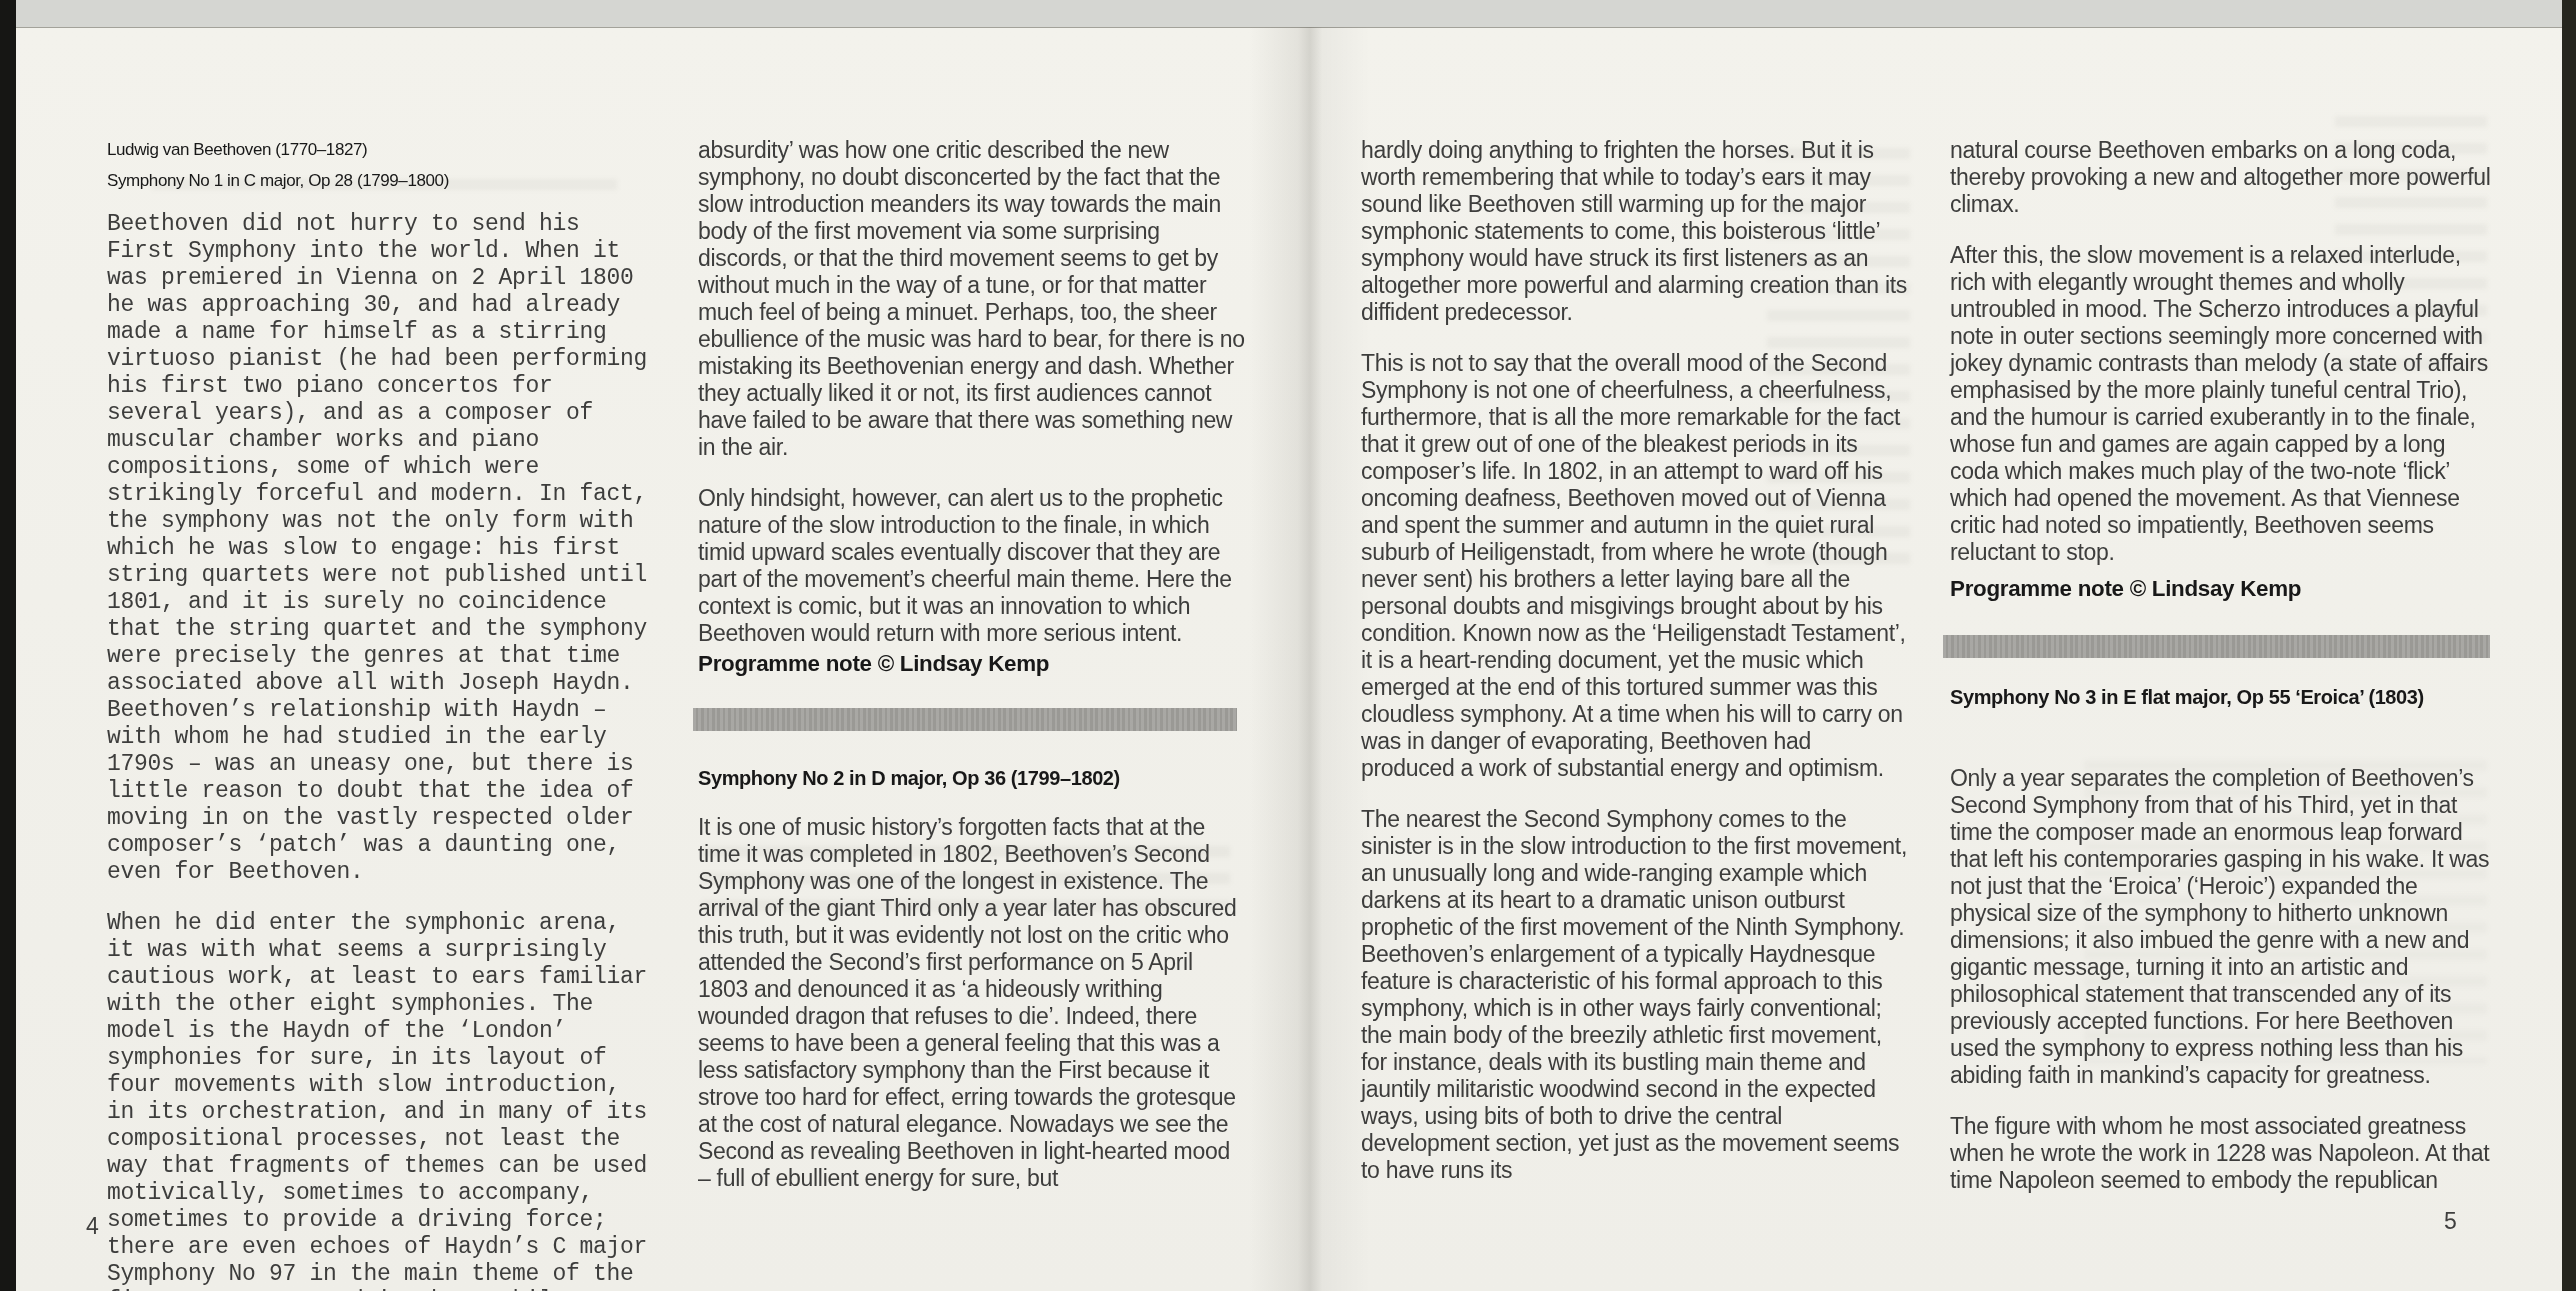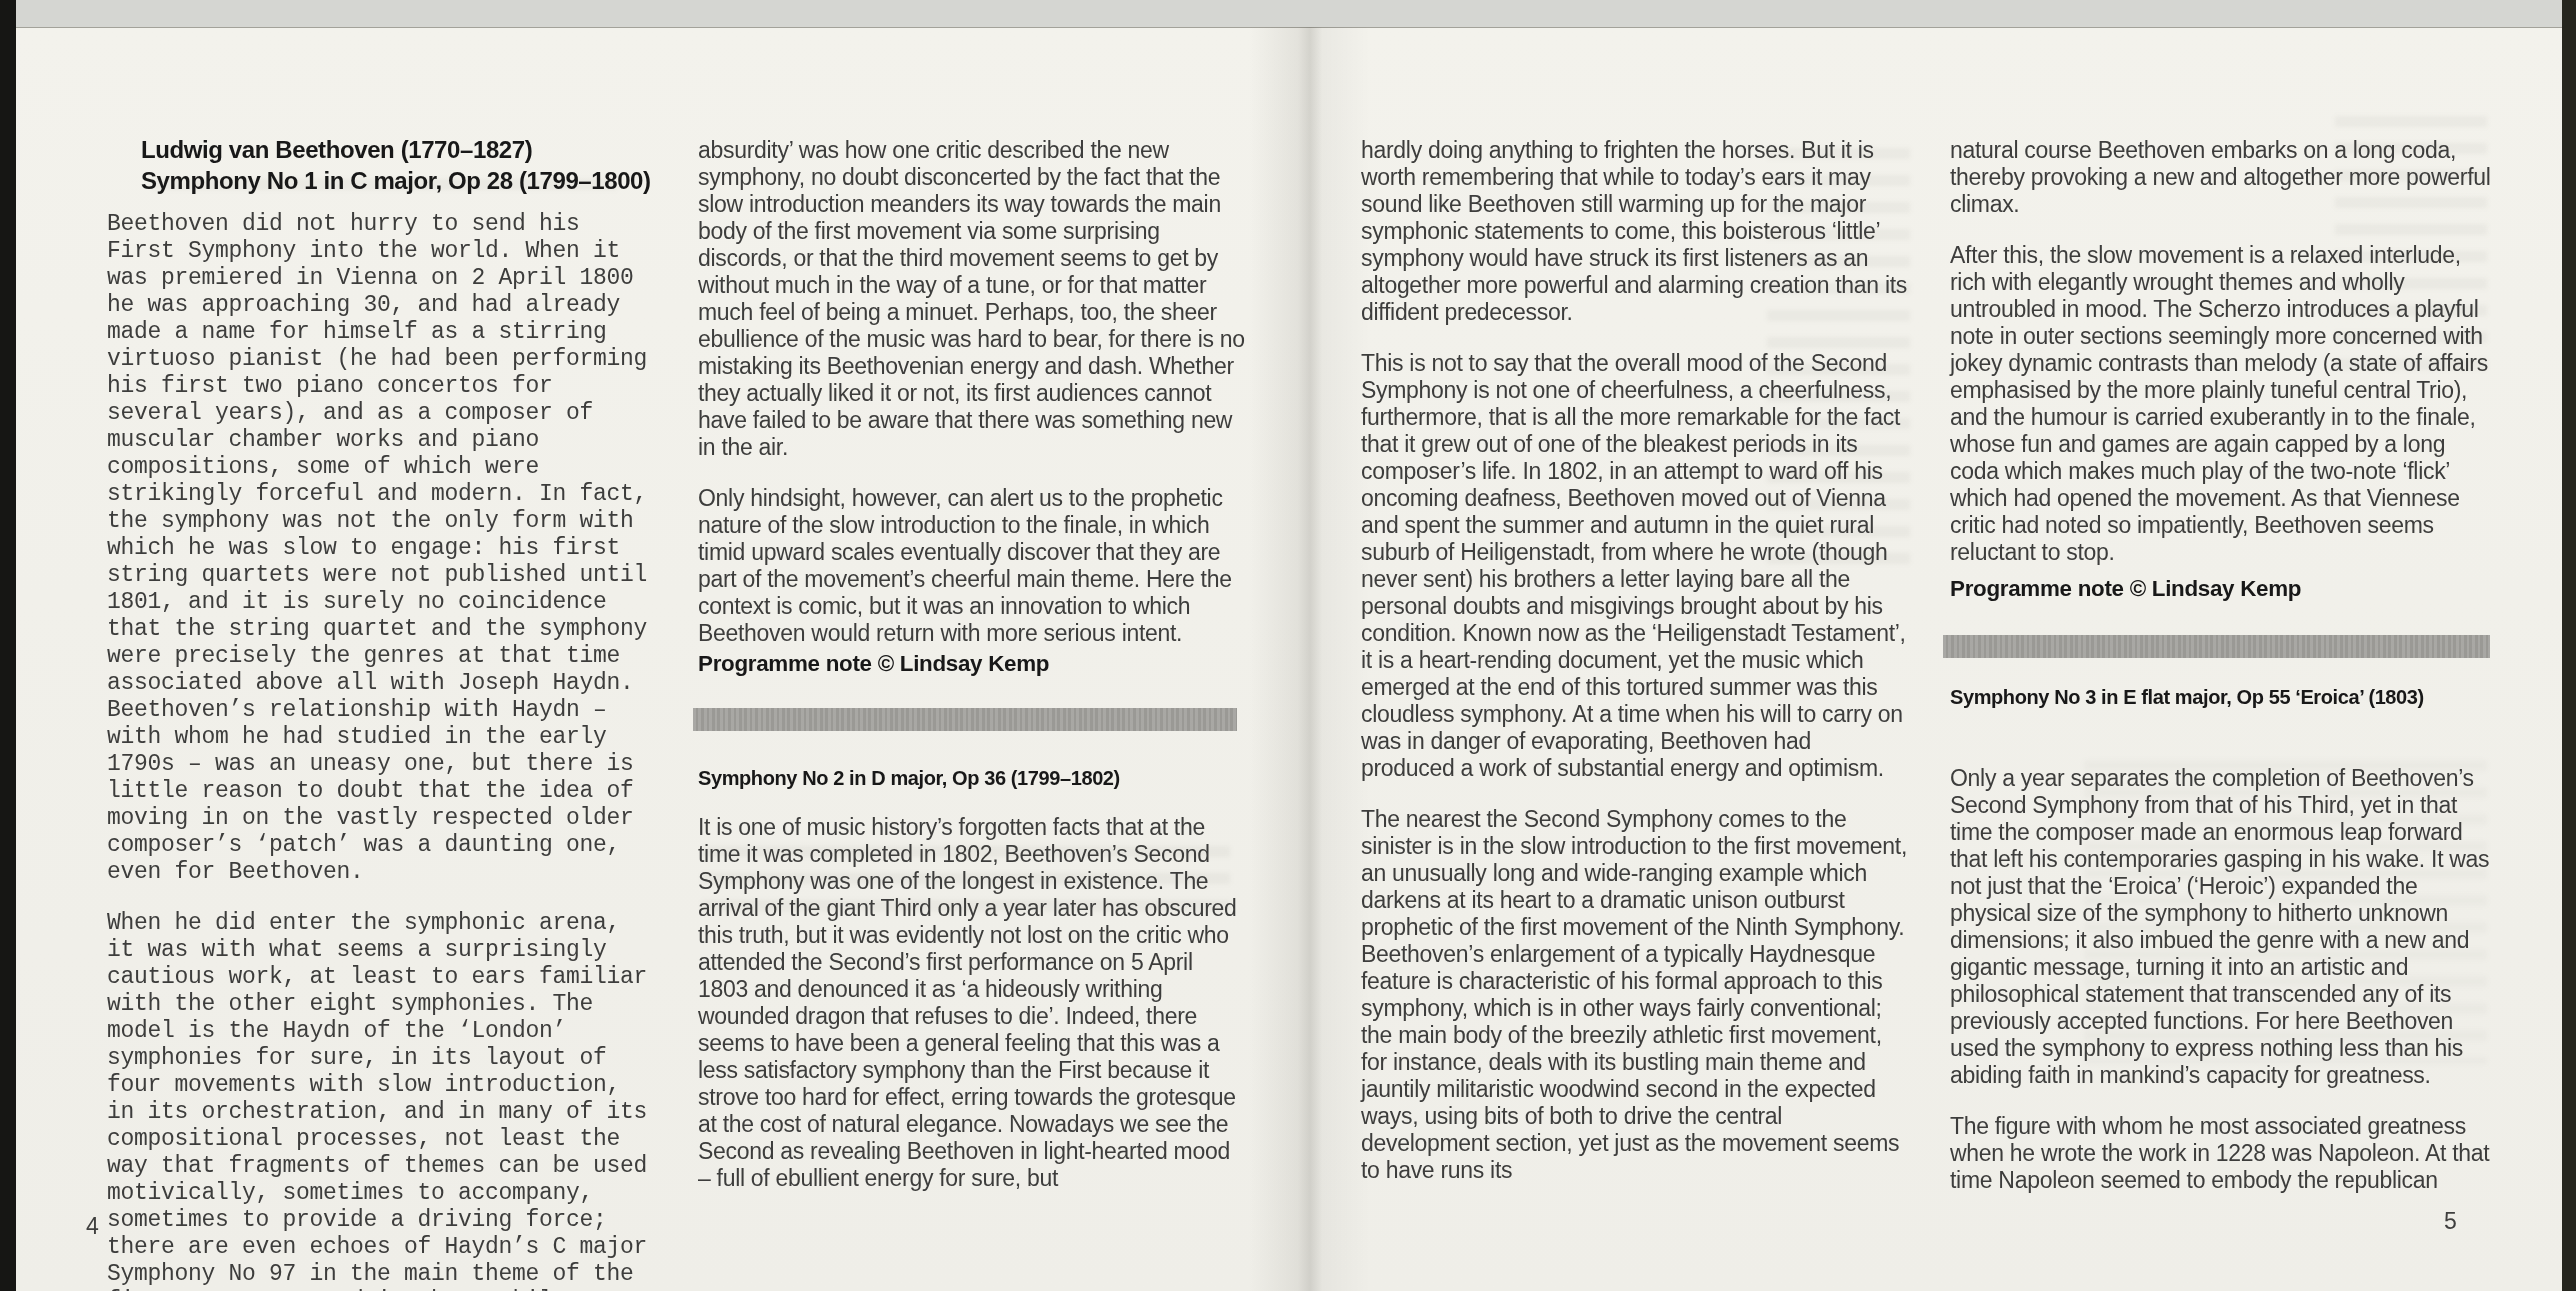--- a/index.html
+++ b/index.html
@@ -18,22 +18,22 @@
   }
   .gutter-shadow {
     position:absolute; left:1249px; top:27px; width:122px; height:1265px; z-index:1;
     background:linear-gradient(90deg, rgba(0,0,0,0) 0%, rgba(90,88,78,0.10) 40%,
                rgba(58,56,48,0.17) 50%, rgba(0,0,0,0.04) 60%, rgba(255,255,255,0) 100%);
   }
   .col { position:absolute; width:547px; font-size:23px; line-height:27px;
          letter-spacing:-0.3px; color:#3d3d3c; z-index:2; text-align:left; }
   .col p { margin:0 0 24px 0; }
   .col p:last-child { margin-bottom:0; }
-  .work-heading { position:absolute; z-index:2; font-weight:bold; color:#181818;
-                  font-size:24px; line-height:31px; letter-spacing:-0.4px; white-space:nowrap;margin-left:34px; }
+  .work-heading { position:absolute; z-index:2; font-weight:normal; color:#181818;
+                  font-size:17px; line-height:31px; letter-spacing:-0.4px; white-space:nowrap; }
   .section-heading { position:absolute; z-index:2; font-weight:bold; color:#181818;
                      font-size:20px; line-height:30px; letter-spacing:-0.4px; }
   .nowrap { white-space:nowrap; }
   .credit { position:absolute; z-index:2; font-weight:bold; color:#181818;
             font-size:22.4px; letter-spacing:-0.3px; white-space:nowrap; }
   .divider-bar { position:absolute; z-index:2; height:23px; background:#a2a19d;
     background-image:repeating-linear-gradient(90deg, rgba(255,255,255,0.07) 0 2.7px, rgba(0,0,0,0.05) 2.7px 5.4px); }
   .page-number { position:absolute; z-index:2; font-size:23px; color:#3f3f3e; }
   .ghost { position:absolute; z-index:1; filter:blur(2.7px); opacity:0.55;
     background:repeating-linear-gradient(180deg, rgba(118,118,112,0.13) 0 10.7px, rgba(0,0,0,0) 10.7px 27px); }

